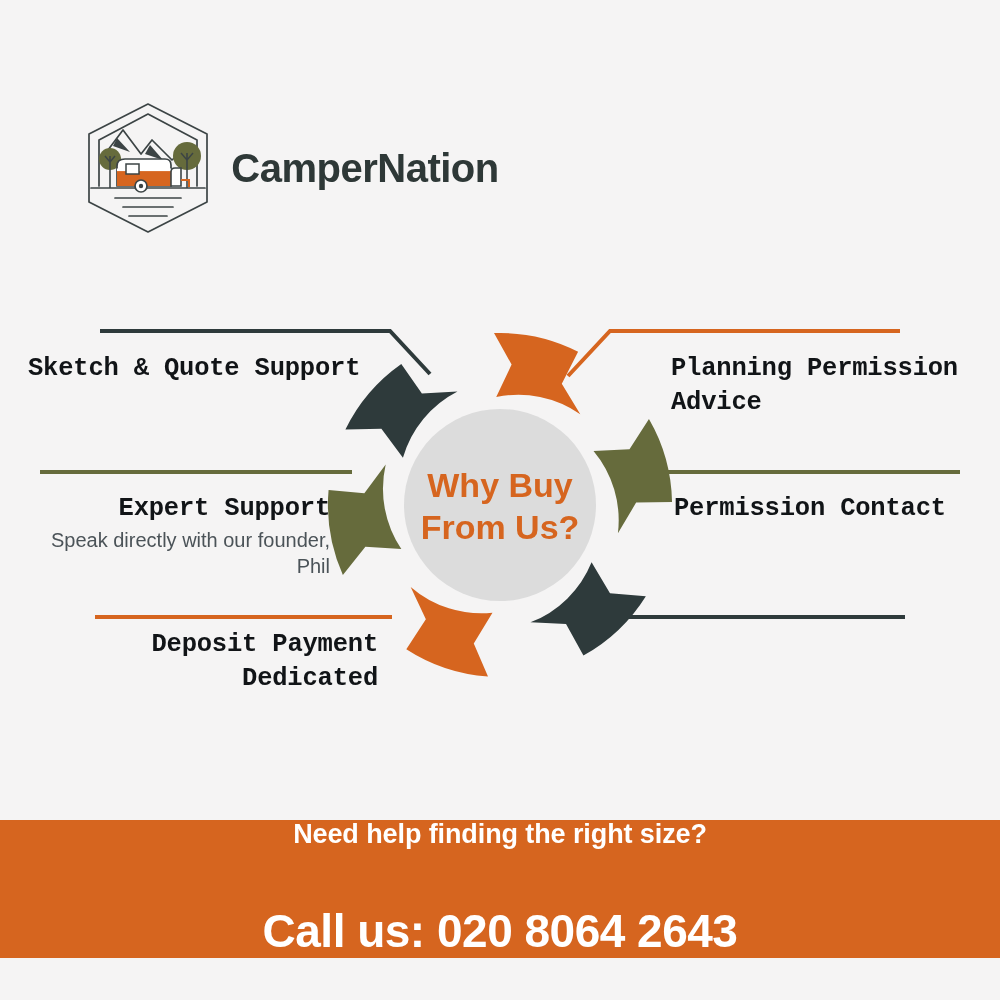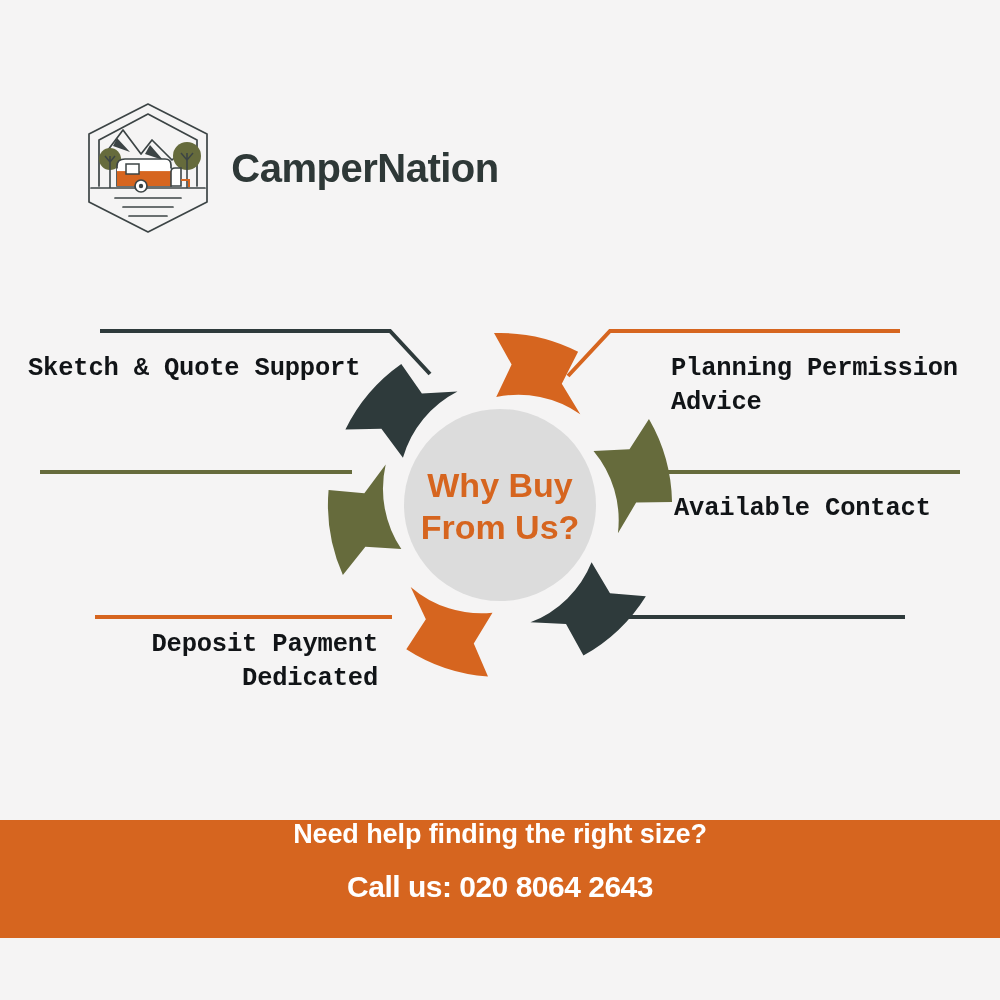--- a/index.html
+++ b/index.html
@@ -85,37 +85,37 @@
   #lbl-dedicated{ left: 674px; top: 492px; width: 300px; }
   #lbl-deposit  { left: 98px;  top: 628px; width: 280px; }
   #lbl-install  { left: 626px; top: 628px; width: 320px; }
 
   
   .footer {
     position: absolute;
     left: 0;
     top: 820px;
     width: 1000px;
-    height: 118px;
+    height: 138px;
     background: #d6651f;
     display: flex;
     flex-direction: column;
     align-items: center;
-    justify-content: flex-start;
+    justify-content: space-between;
   }
   .footer .f1 {
     color: #ffffff;
     font-size: 27px;
     font-weight: bold;
     letter-spacing: -0.1px;
     line-height: 1.1;
   }
   .footer .f2 {
     color: #ffffff;
-    font-size: 30px;
+    font-size: 46px;
     font-weight: bold;
     letter-spacing: -0.5px;
     line-height: 1.15;
     margin-top: 20px;
   }
 </style>
 </head>
 <body>
 
 <div id="stage">
@@ -232,23 +232,27 @@
   </svg>
 
   <div class="lbl align-left" id="lbl-sketch">
     <div class="t1">Sketch &amp; Quote Support</div>
   </div>
 
   <div class="lbl align-left" id="lbl-planning">
     <div class="t1 wrap">Planning Permission Advice</div>
   </div>
 
+  <div class="lbl align-right" id="lbl-expert">
+    <div class="t1">Expert Support</div>
+    <div class="t2">Speak directly with our founder, Phil</div>
+  </div>
 
   <div class="lbl align-left" id="lbl-dedicated">
-    <div class="t1">Available Contact</div>
+    <div class="t1">Permission Contact</div>
   </div>
 
   <div class="lbl align-right" id="lbl-deposit">
     <div class="t1 wrap">Deposit Payment Dedicated</div>
   </div>
 
 
   <div class="footer">
     <div class="f1">Need help finding the right size?</div>
     <div class="f2">Call us: 020 8064 2643</div>

